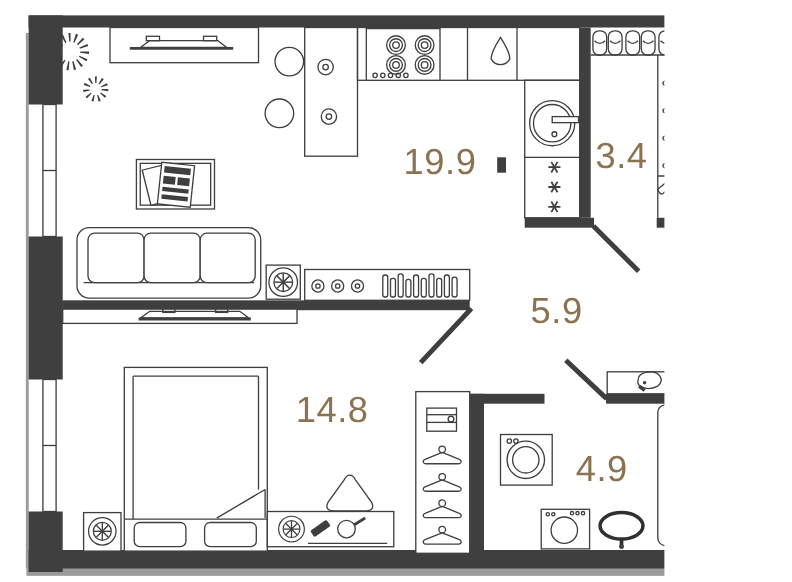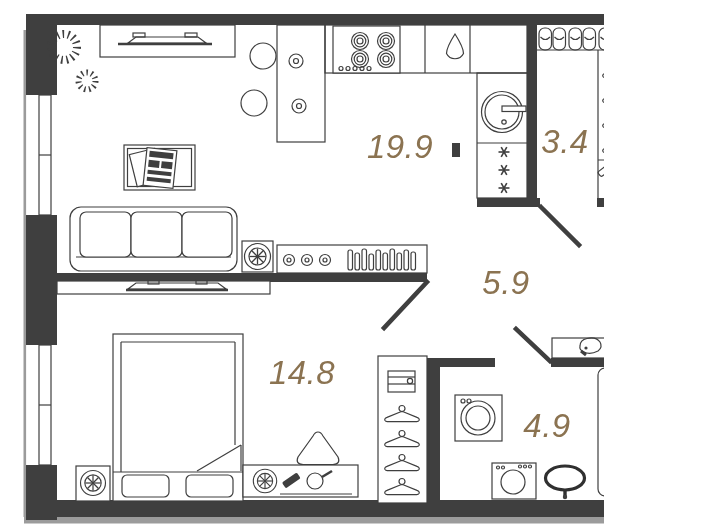--- a/index.html
+++ b/index.html
@@ -1,17 +1,17 @@
 <!DOCTYPE html>
 <html><head>
 <meta charset="utf-8">
 <style>
   html,body{margin:0;padding:0;background:#ffffff;}
   #stage{position:relative;width:604px;height:529px;background:#ffffff;overflow:hidden;
-         font-family:"Liberation Sans", sans-serif;font-style:italic;}
+         font-family:"Liberation Sans", sans-serif;}
   svg{display:block;}
   .w{fill:#3f3f3f;stroke:none;}
   .trim{fill:#9b9b9b;stroke:none;}
   .ln{fill:#ffffff;stroke:#3f3f3f;stroke-width:1.2;}
   .lnn{fill:none;stroke:#3f3f3f;stroke-width:1.2;}
   .lnt{fill:none;stroke:#3f3f3f;stroke-width:2.6;}
   .door{stroke:#3f3f3f;stroke-width:4.5;stroke-linecap:square;}
   .dark{fill:#3f3f3f;}
   text.area{fill:#8b7351;font-size:33px;letter-spacing:0.5px;
             font-family:"Liberation Sans", sans-serif;text-anchor:middle;}

